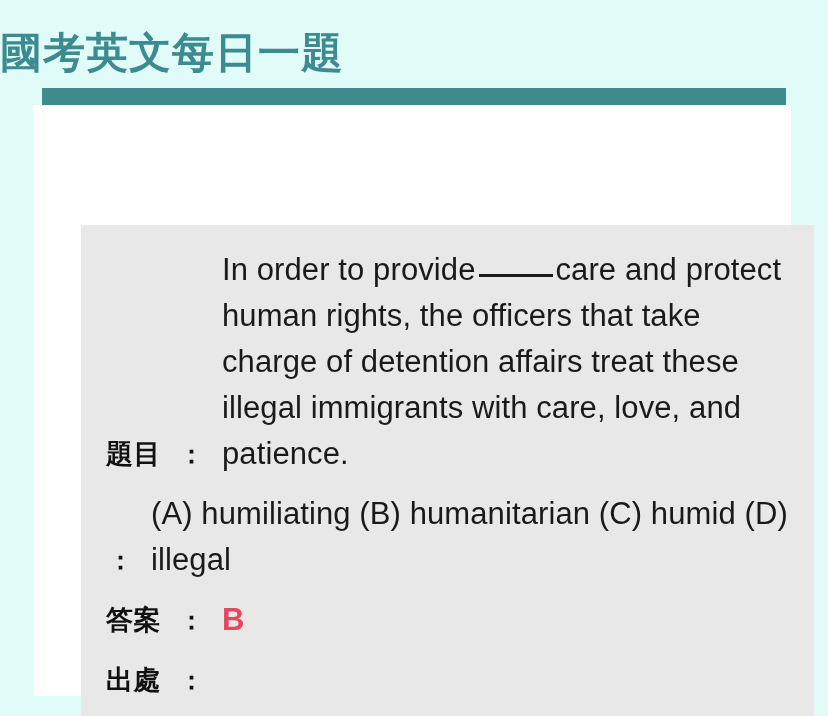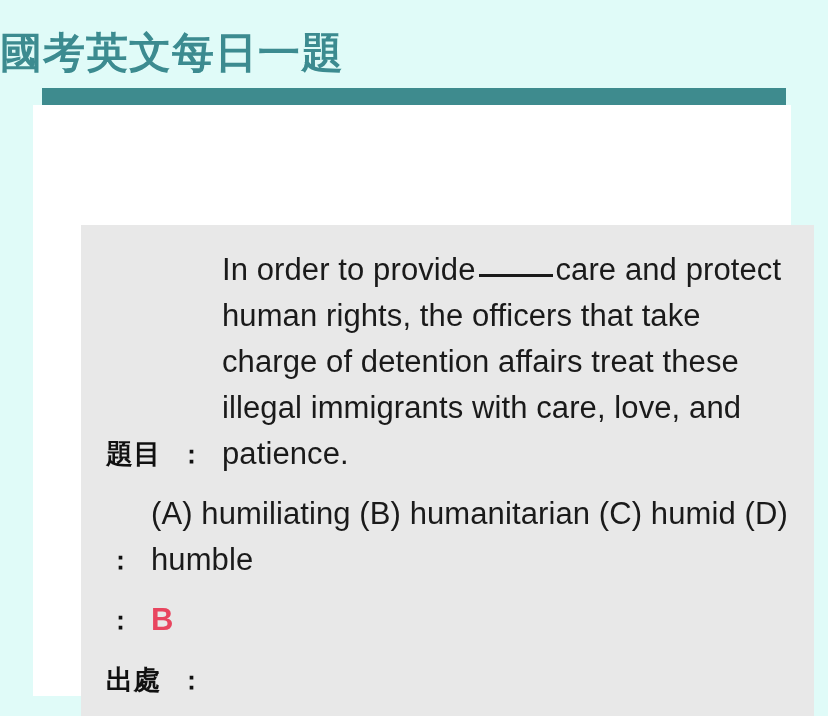--- a/index.html
+++ b/index.html
@@ -138,24 +138,25 @@
     <div class="card">
 
       <div class="row">
         <span class="label">題目</span>
         <span class="colon">：</span>
         <span class="content"><span>In order to provide</span><span class="blank"></span><span>care and protect human rights, the officers that take charge of detention affairs treat these illegal immigrants with care, love, and patience.</span></span>
       </div>
 
       <div class="row">
         <span class="colon">：</span>
-        <span class="content">(A) humiliating (B) humanitarian (C) humid (D) humble</span>
+        <span class="content">(A) humiliating (B) humanitarian (C) humid (D) illegal</span>
       </div>
 
       <div class="row">
+        <span class="label">答案</span>
         <span class="colon">：</span>
         <span class="content answer-value">B</span>
       </div>
 
       <div class="row">
         <span class="label">出處</span>
         <span class="colon">：</span>
       </div>
 
     </div>

